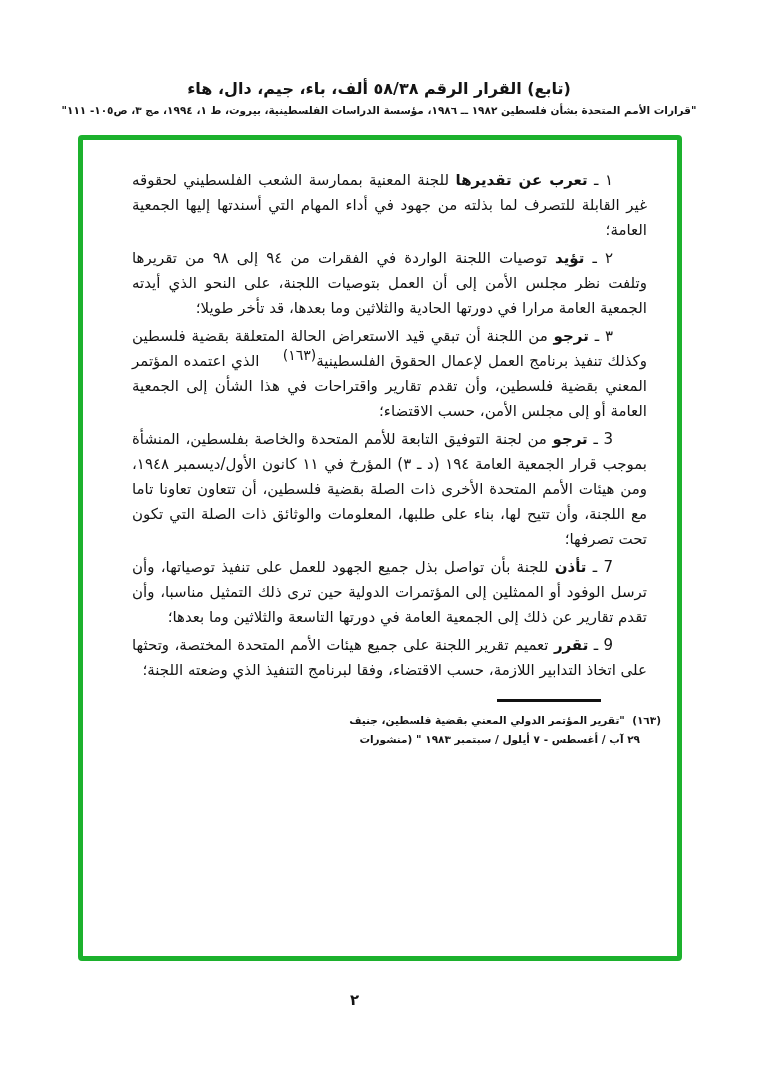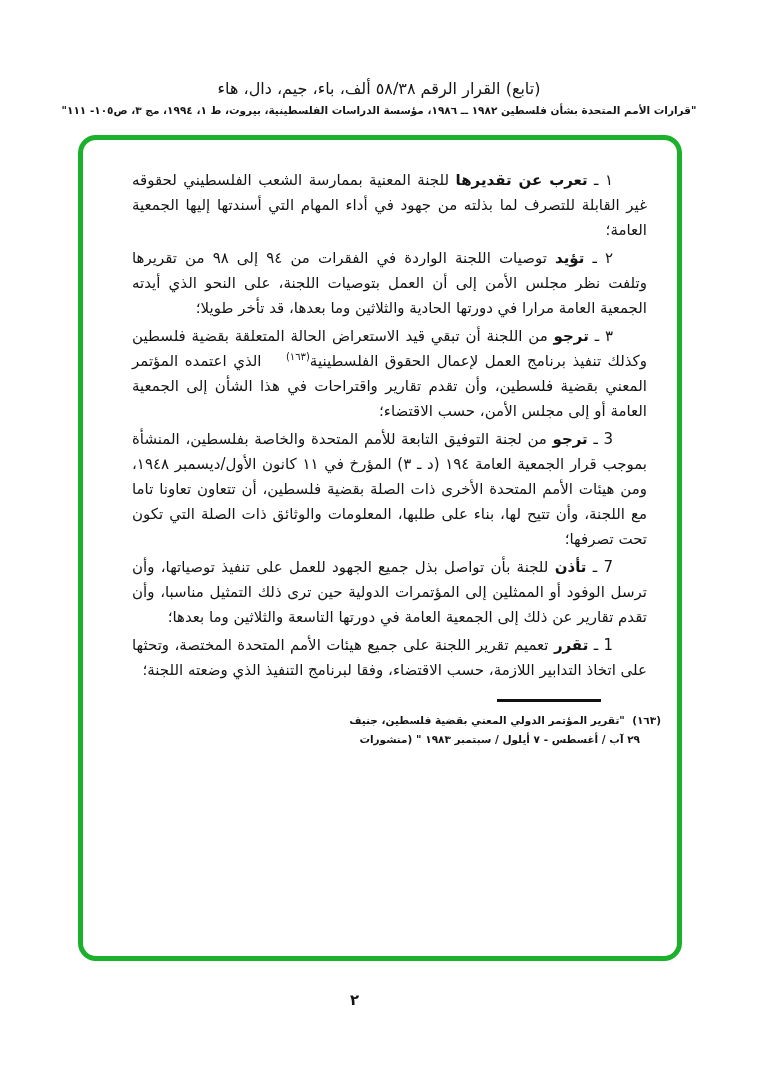--- a/index.html
+++ b/index.html
@@ -2,34 +2,34 @@
 <html lang="ar" dir="rtl"><head>
 <meta charset="utf-8">
 <style>
   html,body { margin:0; padding:0; background:#ffffff; }
   .page {
     position:relative; width:758px; height:1078px; background:#ffffff;
     font-family:"DejaVu Sans", sans-serif; color:#141414; overflow:hidden;
     direction:rtl;
   }
   .header { position:absolute; top:79px; left:0; right:0; text-align:center; }
-  .title  { font-size:16px; font-weight:normal; line-height:1.2; }
+  .title  { font-size:16px; font-weight:bold; line-height:1.2; }
   .subtitle { font-size:10.5px; font-weight:bold; margin-top:6px; line-height:1.2; }
   .frame {
     position:absolute; top:135px; right:76px;
     width:604px; height:826px; box-sizing:border-box;
-    border:5px solid #1cb12d; border-radius:18px; background:#ffffff;
+    border:5px solid #1cb12d; border-radius:4px; background:#ffffff;
   }
   .content { position:absolute; top:28px; right:30px; width:515px; }
   .para {
     margin:0 0 3px 0; font-size:15px; line-height:25px;
     text-align:justify; text-indent:34px; color:#141414;
   }
   .lead { font-weight:bold; }
-  .fnref { font-size:10px; line-height:0; vertical-align:super;margin-left:18px; }
+  .fnref { font-size:14px; line-height:0; vertical-align:super;margin-left:18px; }
   .fn-sep { width:104px; height:3px; background:#111111; margin:16px 46px 9px 0; }
   .footnotes {
     font-size:10.5px; font-weight:bold; line-height:19px;
     text-align:right; margin-right:-14px; margin-left:-12px; color:#141414;
   }
   .fn-2 { padding-right:21px; }
   .pagenum { position:absolute; top:991px; left:350px; font-size:15px; font-weight:bold; }
 </style>
 </head>
 <body>
@@ -47,21 +47,21 @@
       <p class="para"><span>١ ـ</span> <b class="lead">تعرب عن تقديرها</b> <span>للجنة المعنية بممارسة الشعب الفلسطيني لحقوقه غير القابلة للتصرف لما بذلته من جهود في أداء المهام التي أسندتها إليها الجمعية العامة؛</span></p>
 
       <p class="para"><span>٢ ـ</span> <b class="lead">تؤيد</b> <span>توصيات اللجنة الواردة في الفقرات من ٩٤ إلى ٩٨ من تقريرها وتلفت نظر مجلس الأمن إلى أن العمل بتوصيات اللجنة، على النحو الذي أيدته الجمعية العامة مرارا في دورتها الحادية والثلاثين وما بعدها، قد تأخر طويلا؛</span></p>
 
       <p class="para"><span>٣ ـ</span> <b class="lead">ترجو</b> <span>من اللجنة أن تبقي قيد الاستعراض الحالة المتعلقة بقضية فلسطين وكذلك تنفيذ برنامج العمل لإعمال الحقوق الفلسطينية</span><sup class="fnref">(١٦٣)</sup> <span>الذي اعتمده المؤتمر المعني بقضية فلسطين، وأن تقدم تقارير واقتراحات في هذا الشأن إلى الجمعية العامة أو إلى مجلس الأمن، حسب الاقتضاء؛</span></p>
 
       <p class="para"><span>3 ـ</span> <b class="lead">ترجو</b> <span>من لجنة التوفيق التابعة للأمم المتحدة والخاصة بفلسطين، المنشأة بموجب قرار الجمعية العامة ١٩٤ (د ـ ٣) المؤرخ في ١١ كانون الأول/ديسمبر ١٩٤٨، ومن هيئات الأمم المتحدة الأخرى ذات الصلة بقضية فلسطين، أن تتعاون تعاونا تاما مع اللجنة، وأن تتيح لها، بناء على طلبها، المعلومات والوثائق ذات الصلة التي تكون تحت تصرفها؛</span></p>
 
       <p class="para"><span>7 ـ</span> <b class="lead">تأذن</b> <span>للجنة بأن تواصل بذل جميع الجهود للعمل على تنفيذ توصياتها، وأن ترسل الوفود أو الممثلين إلى المؤتمرات الدولية حين ترى ذلك التمثيل مناسبا، وأن تقدم تقارير عن ذلك إلى الجمعية العامة في دورتها التاسعة والثلاثين وما بعدها؛</span></p>
 
-      <p class="para"><span>1 ـ</span> <b class="lead">تقرر</b> <span>تعميم تقرير اللجنة على جميع هيئات الأمم المتحدة المختصة، وتحثها على اتخاذ التدابير اللازمة، حسب الاقتضاء، وفقا لبرنامج التنفيذ الذي وضعته اللجنة؛</span></p>
+      <p class="para"><span>9 ـ</span> <b class="lead">تقرر</b> <span>تعميم تقرير اللجنة على جميع هيئات الأمم المتحدة المختصة، وتحثها على اتخاذ التدابير اللازمة، حسب الاقتضاء، وفقا لبرنامج التنفيذ الذي وضعته اللجنة؛</span></p>
 
 
       <div class="fn-sep"></div>
 
       <div class="footnotes">
         <div class="fn-line fn-1">(١٦٣)&nbsp;&nbsp;"تقرير المؤتمر الدولي المعني بقضية فلسطين،  جنيف</div>
         <div class="fn-line fn-2">٢٩ آب / أغسطس - ٧ أيلول / سبتمبر ١٩٨٣&nbsp;" (منشورات</div>
       </div>
 
     </div>

